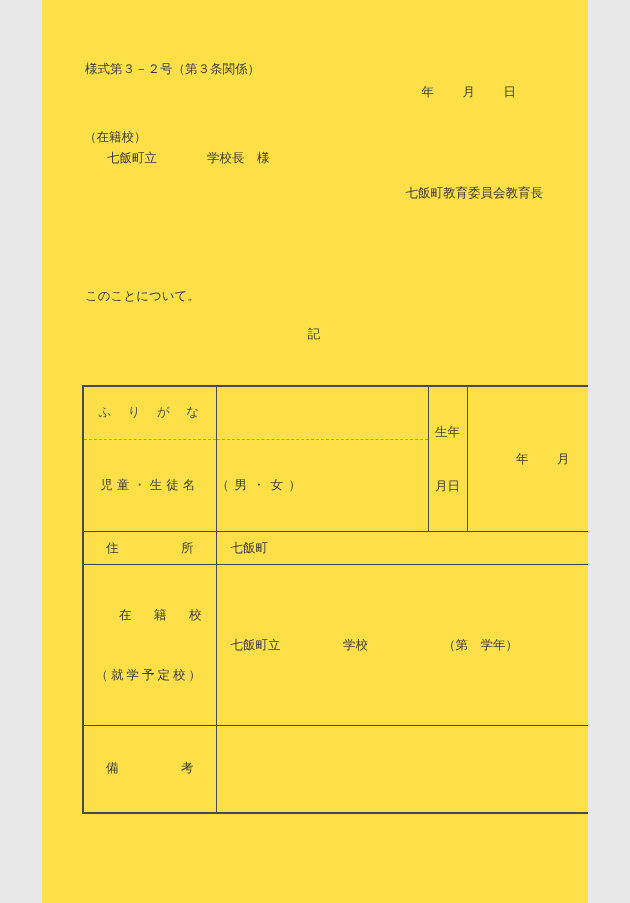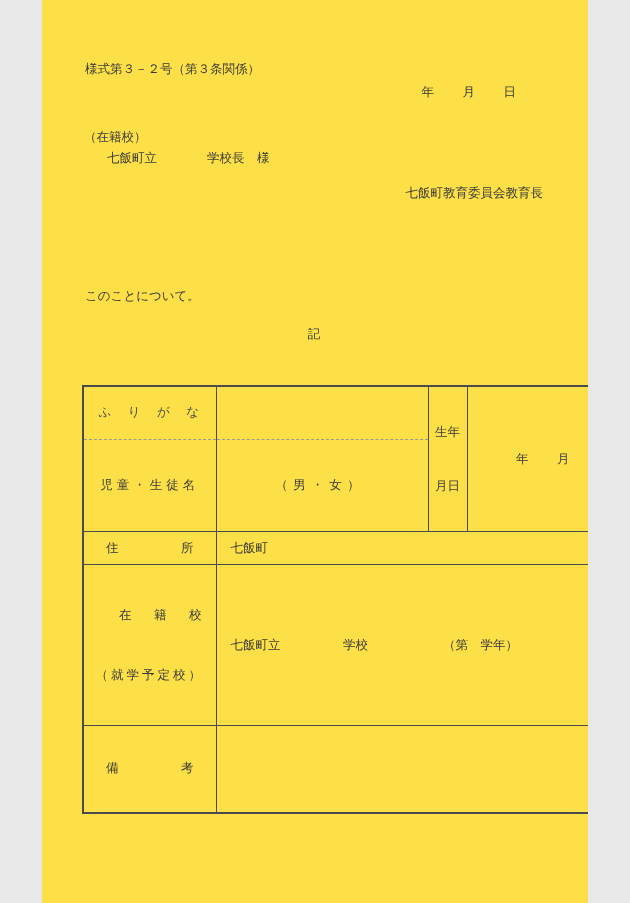--- a/index.html
+++ b/index.html
@@ -48,21 +48,21 @@
   tr.r-name  { height: 38px; }
   tr.r-addr  { height: 33px; }
   tr.r-school{ height: 47px; }
   tr.r-rem   { height: 87px; padding-left: 18px; }
 
   tr.r-furi td.dash-b { border-bottom: 1px dashed #9a9a9a; }
   tr.r-name td.dash-t { border-top: 1px dashed #9a9a9a; }
 
   .furigana-cell { font-size: 9.5px; letter-spacing: 2px; color: #4a4a4a; }
   .name-label    { letter-spacing: 4px; }
-  .gender-cell   { text-align: center; padding-right: 8px; font-size: 11px; letter-spacing: 1px; }
+  .gender-cell   { text-align: left; padding-right: 8px; font-size: 11px; letter-spacing: 1px; }
   .birth-cell    { text-align: center; line-height: 18px; }
   .date-cell     { text-align: center; letter-spacing: 8px; padding-left: 40px; }
   .school-lab    { line-height: 20px; }
   .school-lab .l1{ letter-spacing: 5px; padding-left: 26px; }
   .school-lab .l2{ letter-spacing: 3px; }
 </style>
 </head>
 <body>
 
 <div class="page">

